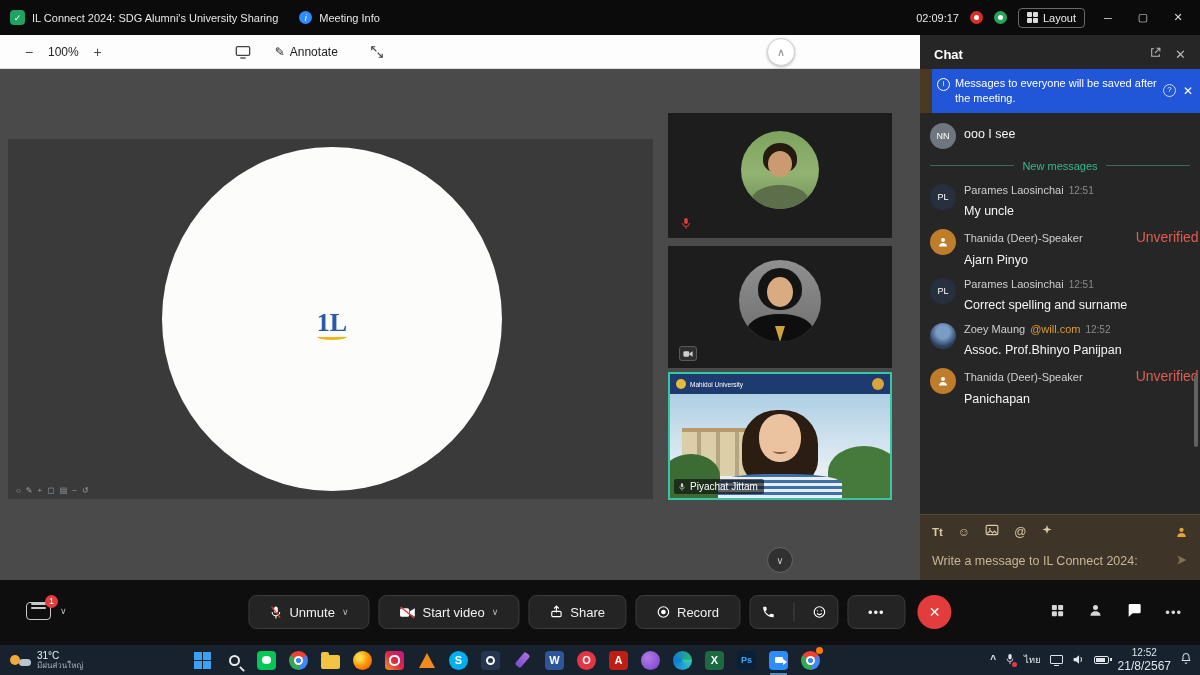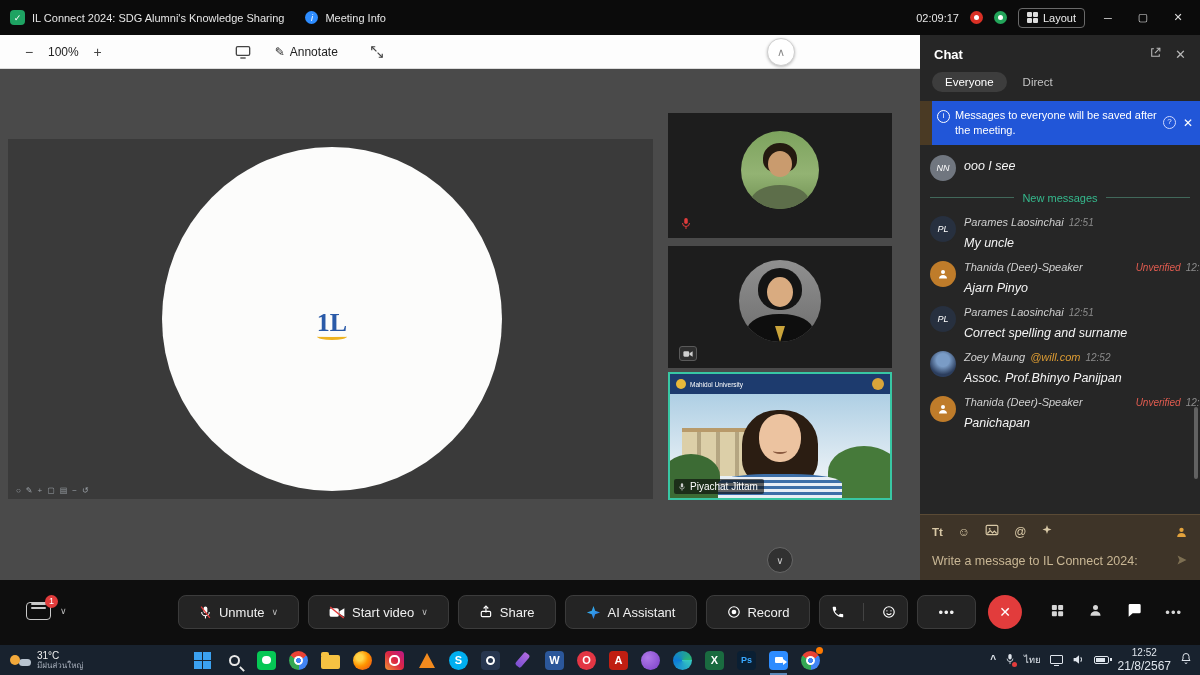--- a/index.html
+++ b/index.html
@@ -108,28 +108,28 @@
   .banner-strip{width:12px;background:#4a3a24;}
   .banner{flex:1;background:#2156d8;color:#fff;font-size:11px;line-height:1.35;padding:7px 7px 7px 5px;
           display:flex;gap:5px;align-items:flex-start;}
   .b-info{flex:none;width:13px;height:13px;border:1px solid #fff;border-radius:50%;font-size:8px;
           display:flex;align-items:center;justify-content:center;margin-top:2px;}
   .b-text{flex:1;}
   .b-help{flex:none;width:13px;height:13px;border:1px solid #cfd8ff;border-radius:50%;font-size:8px;
           color:#e8edff;display:flex;align-items:center;justify-content:center;align-self:center;}
   .b-close{flex:none;color:#fff;font-size:12px;align-self:center;margin-left:2px;}
   .msgs{flex:1;padding:10px 10px 0;position:relative;overflow:hidden;}
-  .msg{display:flex;gap:8px;margin-bottom:11px;font-style:italic;}
+  .msg{display:flex;gap:8px;margin-bottom:11px;}
   .av{flex:none;width:26px;height:26px;border-radius:50%;color:#fff;font-size:9px;display:flex;
       align-items:center;justify-content:center;}
   .av-nn{background:#70767f;} .av-pl{background:#27303f;}
   .av-th{background:#bf7c2a;}
   .av-zm{background:radial-gradient(circle at 50% 35%,#7a9cc6 0 30%,#2c3e5e 68%);}
   .m-head{font-size:11px;color:#cfcfcf;display:flex;gap:5px;align-items:baseline;white-space:nowrap;}
-  .m-badge{color:#e25c50;font-size:10px;padding-left:48px;}
+  .m-badge{color:#e25c50;font-size:14px;padding-left:48px;}
   .m-time{color:#8b8b8b;font-size:10px;}
   .m-mention{color:#dd9c33;}
   .m-text{margin-top:8px;font-size:12.5px;color:#f4f4f4;}
   .solo .m-text{margin-top:4px;}
   .nm-divider{display:flex;align-items:center;gap:8px;margin:2px 0 12px;color:#35b98d;font-size:11px;}
   .nm-line{flex:1;height:1px;background:#41685a;}
   .scrollthumb{position:absolute;right:2px;top:262px;width:4px;height:72px;background:#616161;border-radius:2px;}
   .compose{background:#3e3428;border-top:1px solid #5a4a35;padding:9px 12px 10px;}
   .c-icons{display:flex;gap:15px;align-items:center;color:#d8c8a6;font-size:12px;}
   .c-tt{font-weight:bold;font-size:11.5px;}
@@ -214,21 +214,21 @@
   .tr-micdot{position:relative;display:flex;}
   .tr-micdot i{position:absolute;right:-2px;bottom:-1px;width:5px;height:5px;border-radius:50%;background:#e23c3c;}
 </style>
 </head>
 <body>
 
 <div class="root">
 
   <div class="titlebar">
     <span class="shield">✓</span>
-    <span>IL Connect 2024: SDG Alumni's Knowledge Sharing</span>
+    <span>IL Connect 2024: SDG Alumni's University Sharing</span>
     <span class="mi-icon">i</span>
     <span>Meeting Info</span>
     <div class="tbr">
       <span>02:09:17</span>
       <span class="ind red">
           <i></i>
         </span>
       <span class="ind green">
           <i></i>
         </span>
@@ -356,24 +356,20 @@
         <span>
           <svg width="13" height="13" viewBox="0 0 24 24" stroke="#b9b9b9" stroke-width="2" fill="none">
               <path d="M9 5H5v14h14v-4"></path>
               <path d="M14 4h6v6"></path>
               <path d="M20 4l-9 9"></path>
             </svg>
         </span>
         <span class="ch-close">✕</span>
       </span>
     </div>
-    <div class="tabs">
-      <span class="tab-active">Everyone</span>
-      <span class="tab">Direct</span>
-    </div>
     <div class="banner-wrap">
       <span class="banner-strip"></span>
       <div class="banner">
         <span class="b-info">i</span>
         <span class="b-text">Messages to everyone will be saved after the meeting.</span>
         <span class="b-help">?</span>
         <span class="b-close">✕</span>
       </div>
     </div>
 
@@ -530,32 +526,20 @@
       </span>
       <span class="pill">
         <svg width="14" height="14" viewBox="0 0 24 24" fill="none" stroke="#fff" stroke-width="2">
             <rect x="4" y="11" width="16" height="9" rx="2"></rect>
             <path d="M12 13V3"></path>
             <path d="M8 6l4-4 4 4"></path>
           </svg>
         <span>Share</span>
       </span>
       <span class="pill">
-        <svg width="15" height="15" viewBox="0 0 24 24">
-            <defs>
-              <linearGradient id="aig" x1="0" y1="0" x2="1" y2="1">
-                <stop offset="0" stop-color="#35c3f0"></stop>
-                <stop offset="1" stop-color="#2d6cdf"></stop>
-              </linearGradient>
-            </defs>
-            <path d="M12 1.5l2.7 7.8 7.8 2.7-7.8 2.7L12 22.5l-2.7-7.8-7.8-2.7 7.8-2.7z" fill="url(#aig)"></path>
-          </svg>
-        <span>AI Assistant</span>
-      </span>
-      <span class="pill">
         <svg width="14" height="14" viewBox="0 0 24 24">
             <circle cx="12" cy="12" r="9" fill="none" stroke="#fff" stroke-width="2"></circle>
             <circle cx="12" cy="12" r="4" fill="#fff"></circle>
           </svg>
         <span>Record</span>
       </span>
       <span class="pill duo">
         <span class="half">
           <svg width="14" height="14" viewBox="0 0 24 24">
               <path d="M6.6 10.8c1.4 2.8 3.8 5.1 6.6 6.6l2.2-2.2c.3-.3.7-.4 1-.2 1.1.4 2.3.6 3.6.6.6 0 1 .4 1 1V20c0 .6-.4 1-1 1C10.6 21 3 13.4 3 4c0-.6.4-1 1-1h3.5c.6 0 1 .4 1 1 0 1.2.2 2.4.6 3.6.1.3 0 .7-.2 1l-2.3 2.2z" fill="#fff"></path>

